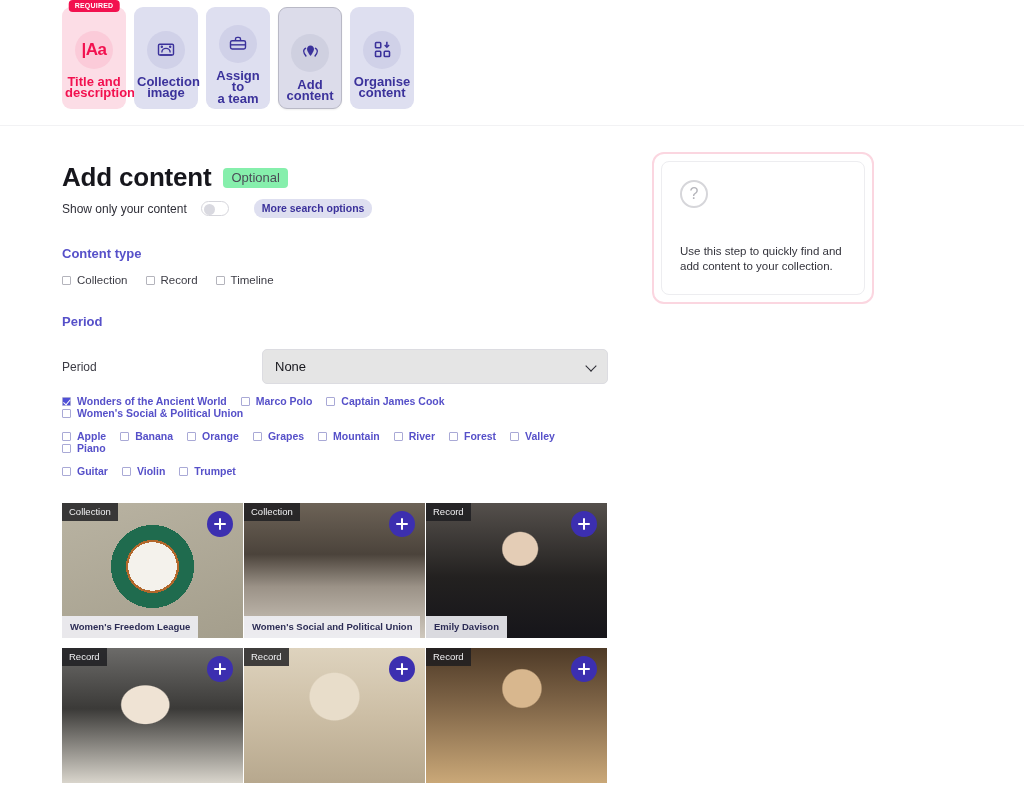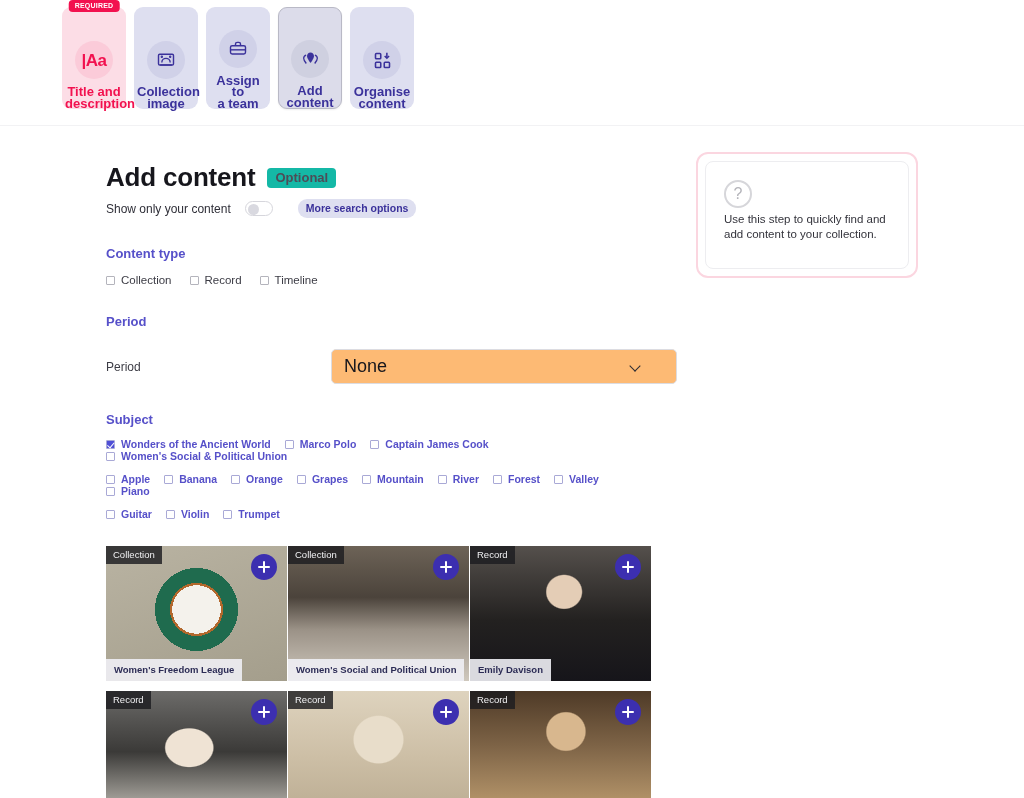--- a/index.html
+++ b/index.html
@@ -23,21 +23,21 @@
     border-bottom: 1px solid #f2f2f4;
   }
   .step {
     width: 64px;
     height: 102px;
     border-radius: 9px;
     background: #dedff0;
     display: flex;
     flex-direction: column;
     align-items: center;
-    justify-content: flex-end;
+    justify-content: center;
     padding-top: 9px;
     position: relative;
   }
   .step.required { background: #fcdde6; }
   .step.active {
     background: #dcdcea;
     border: 1px solid #b9b9c6;
     box-shadow: 0 1px 2px rgba(0,0,0,.07);
     padding-top: 15px;
   }
@@ -84,47 +84,45 @@
     line-height: 1;
   }
 
   
   .body-wrap {
     position: relative;
     width: 987px;
     height: 672px;
     background: #ffffff;
     display: flex;
-    padding-left: 44px;
   }
   .main-col {
     width: 620px;
     padding: 36px 0 0 62px;
   }
   .side-col {
     padding: 26px 0 0 32px;
   }
 
   
   .title-row { display: flex; align-items: center; gap: 12px; }
   h1.page-title {
     margin: 0;
     font-size: 26px;
     font-weight: bold;
     color: #16161c;
     letter-spacing: -.2px;
   }
   .optional-pill {
-    background: #14b8a6;
+    background: #86efac;
     color: #4c4c57;
     font-size: 13px;
     padding: 3px 8px 4px 8px;
     border-radius: 4px;
     line-height: 1;
-    font-weight: bold;
   }
 
   
   .search-row {
     margin-top: 28px;
     display: flex;
     align-items: stretch;
     gap: 9px;
   }
   .search-input {
@@ -249,28 +247,27 @@
   }
   .select-wrap {
     position: relative;
     width: 346px;
   }
   .select-box {
     width: 346px;
     height: 35px;
     border: 1px solid #dcdce1;
     border-radius: 5px;
-    background: #fdba74;
+    background: #e5e5e5;
     display: flex;
     align-items: center;
     padding: 0 12px;
-    font-size: 18px;
+    font-size: 13px;
     color: #16161c;
     cursor: pointer;
-    margin-left: 25px;
   }
   .chev {
     position: absolute;
     right: 13px; top: 13px;
     width: 8px; height: 8px;
     border: solid #2b2b33;
     border-width: 0 1.6px 1.6px 0;
     transform: rotate(45deg);
   }
 
@@ -378,21 +375,21 @@
   .q-circle {
     width: 28px; height: 28px;
     border-radius: 50%;
     border: 2px solid #d6d6da;
     color: #b4b4ba;
     font-size: 16px;
     display: flex; align-items: center; justify-content: center;
     font-family: "Liberation Sans", sans-serif;
   }
   .help-text {
-    margin-top: 4px;
+    margin-top: 36px;
     font-size: 11.5px;
     line-height: 15px;
     color: #34343c;
   }
 </style>
 </head>
 <body>
 
 <div class="stepbar">
 
@@ -491,21 +488,20 @@
     <div class="period-row">
       <span class="period-lbl">Period</span>
       <span class="select-wrap">
         <span class="select-box">
           <span>None</span>
         </span>
         <span class="chev"></span>
       </span>
     </div>
 
-    <h2 class="sec">Subject</h2>
     <div class="subj-rows">
 
       <div class="cbrow">
         <label class="cbitem subj">
           <span class="cbbox checked"></span>
           <span>Wonders of the Ancient World</span>
         </label>
         <label class="cbitem subj">
           <span class="cbbox"></span>
           <span>Marco Polo</span>

